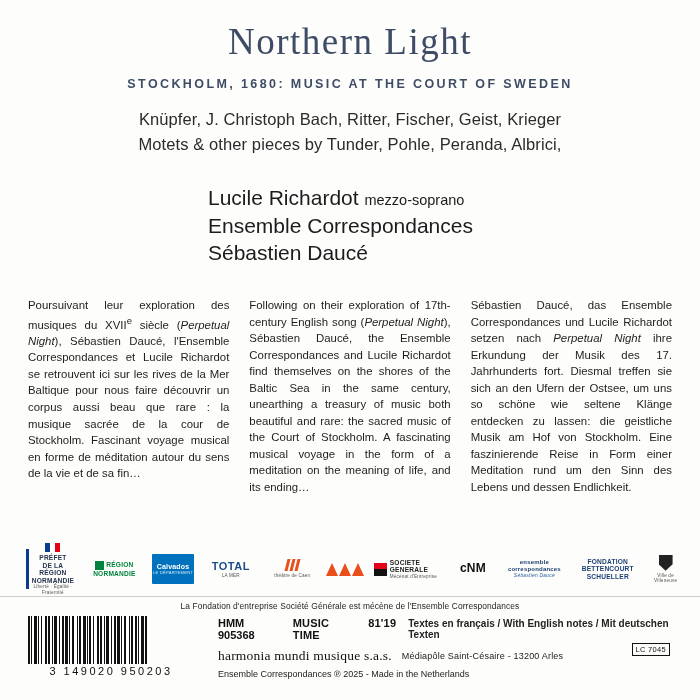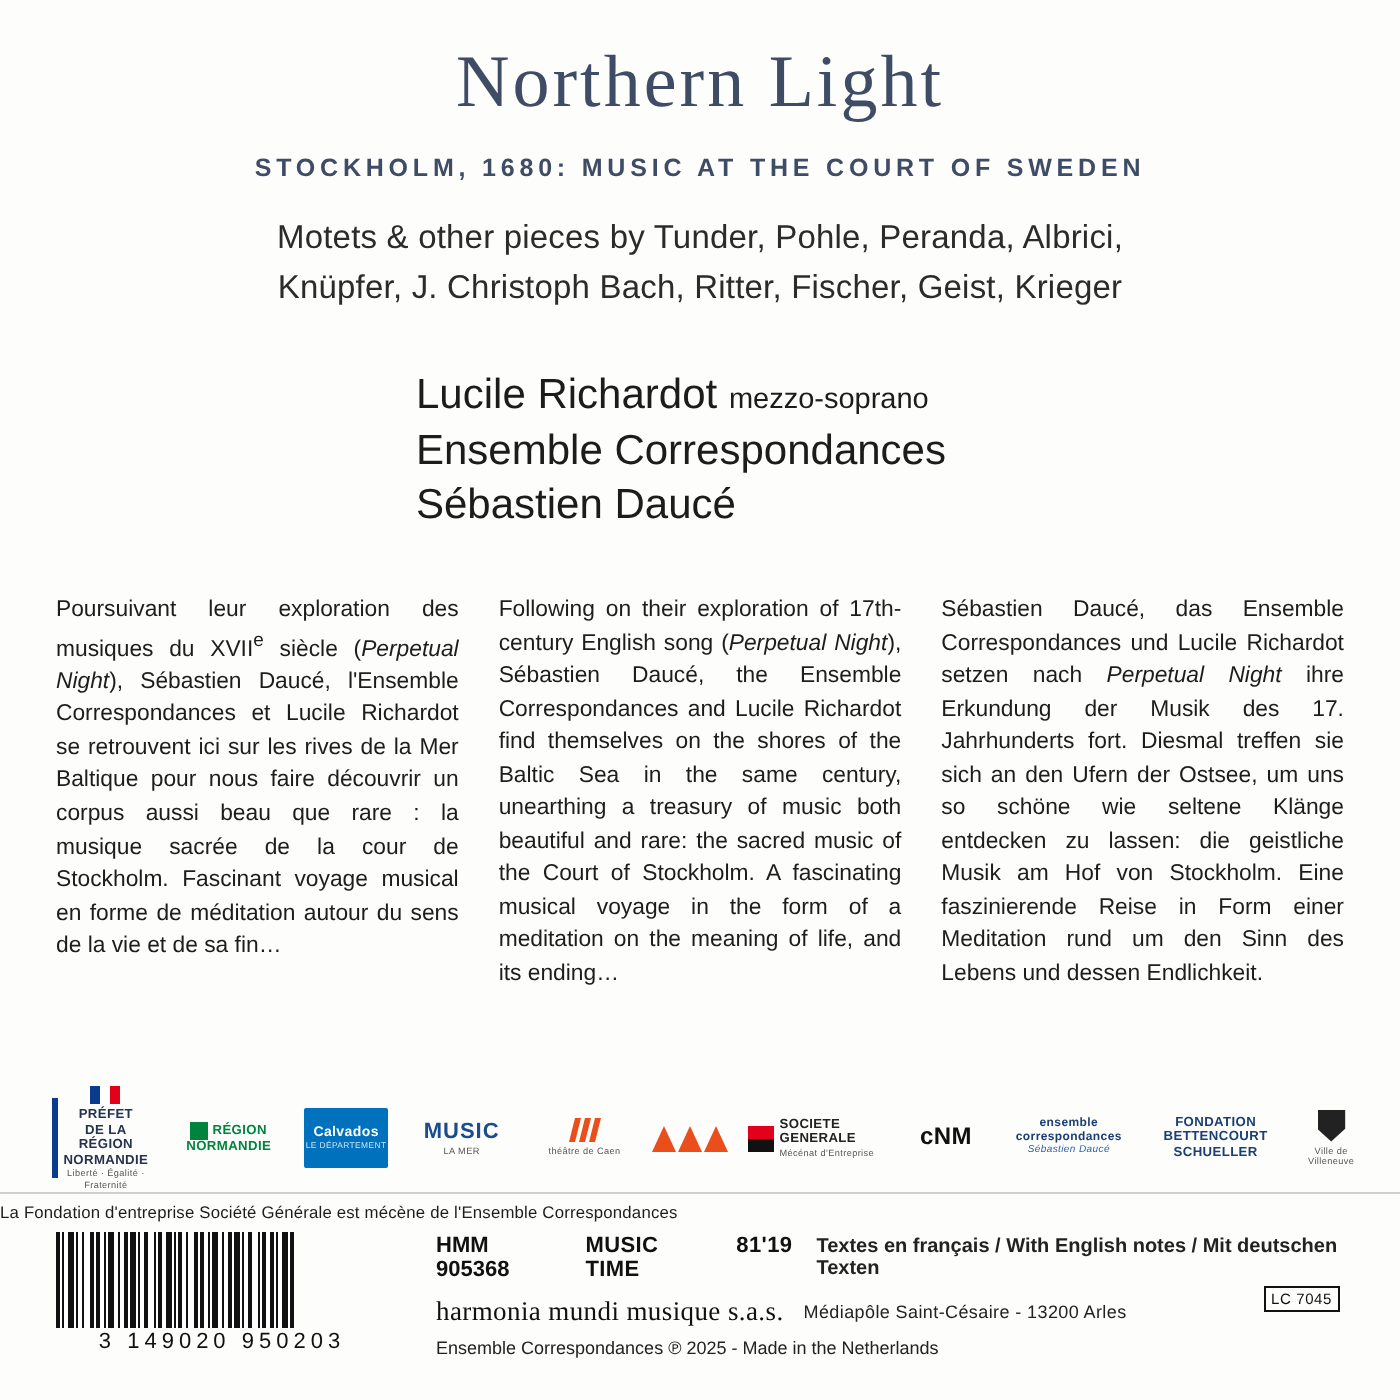--- a/index.html
+++ b/index.html
@@ -156,20 +156,21 @@
 
   
   .footer {
     position: absolute;
     left: 0; right: 0;
     top: 596px;
     height: 104px;
     border-top: 1px solid #cfcfcf;
   }
   .foundation-line {
+    text-align: center;
     font-size: 8.4px;
     color: #1d1d1d;
     padding-top: 4px;
     letter-spacing: 0.1px;
   }
   .barcode-wrap {
     position: absolute;
     left: 28px;
     top: 19px;
     width: 166px;
@@ -238,22 +239,22 @@
   }
 </style>
 </head>
 <body>
 
 <div class="page">
 
   <div class="header">
     <h1 class="album-title">Northern Light</h1>
     <div class="subtitle">STOCKHOLM, 1680: MUSIC AT THE COURT OF SWEDEN</div>
+    <div class="credits-line">Knüpfer, J. Christoph Bach, Ritter, Fischer, Geist, Krieger</div>
     <div class="credits-line">Motets &amp; other pieces by Tunder, Pohle, Peranda, Albrici,</div>
-    <div class="credits-line">Knüpfer, J. Christoph Bach, Ritter, Fischer, Geist, Krieger</div>
   </div>
 
   <div class="performers">
     <div class="perf-row">
       <span>Lucile Richardot</span>
       <span class="role">mezzo-soprano</span>
     </div>
     <div class="perf-row">Ensemble Correspondances</div>
     <div class="perf-row">Sébastien Daucé</div>
   </div>
@@ -288,21 +289,21 @@
       <div><span class="sq-green"></span><span class="l1">RÉGION</span></div>
       <div class="l2">NORMANDIE</div>
     </div>
 
     <div class="logo logo-calvados">
       <div class="l1">Calvados</div>
       <div class="l3">LE DÉPARTEMENT</div>
     </div>
 
     <div class="logo logo-caen">
-      <div class="big">MUSIC</div>
+      <div class="big">TOTAL</div>
       <div class="l3">LA MER</div>
     </div>
 
     <div class="logo logo-theatre">
       <div class="bars">
           <i></i>
           <i></i>
           <i></i>
         </div>
       <div class="l3">théâtre de Caen</div>

